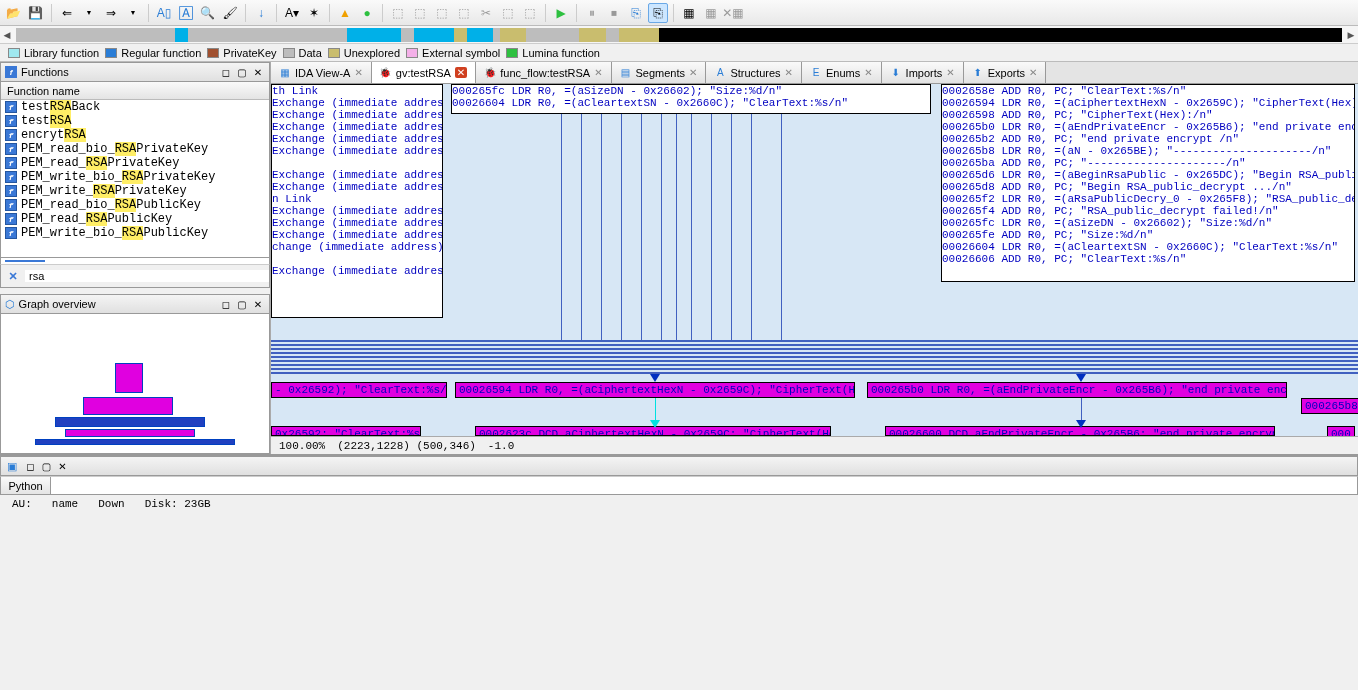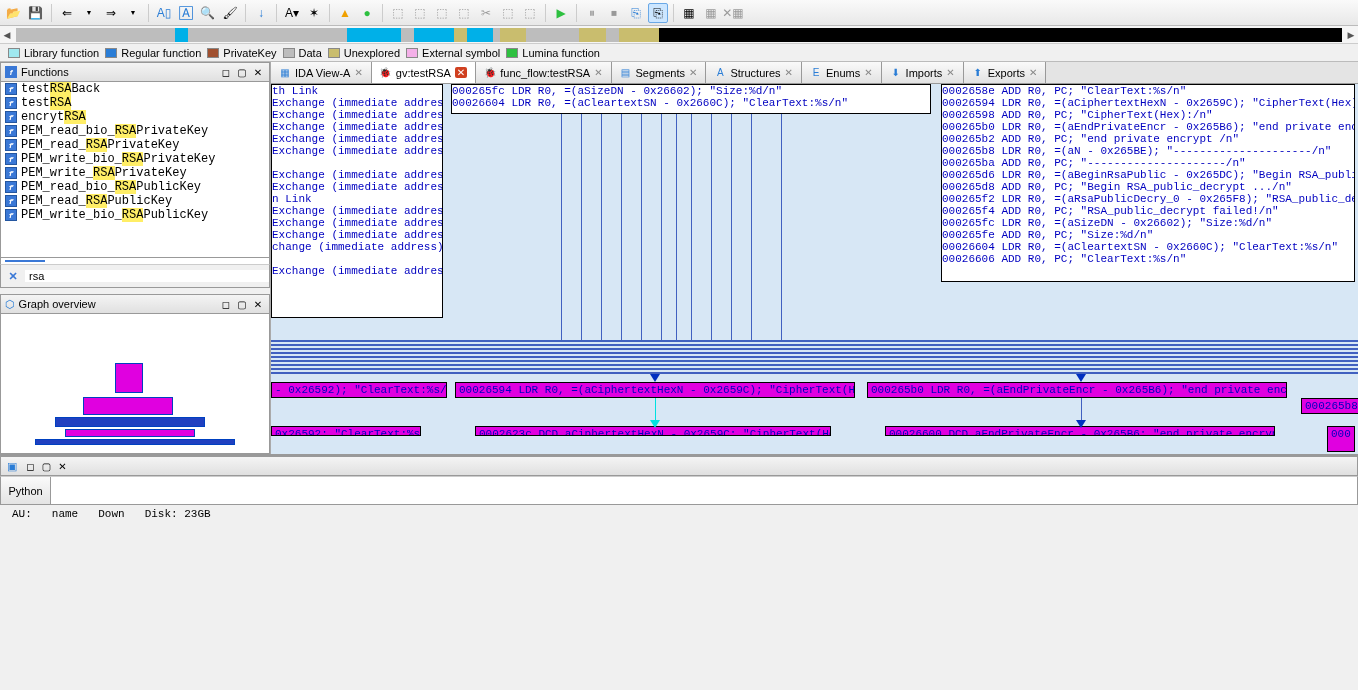--- a/index.html
+++ b/index.html
@@ -47,21 +47,21 @@
 .gstatus { height:18px; background:#f0f0f0; border-top:1px solid #aaa; display:flex; align-items:center; padding: 0 8px; font-family:"Courier New",monospace; gap: 12px; font-size:11px; }
 .garrow { position:absolute; width:0; height:0; border-left:5px solid transparent; border-right:5px solid transparent; border-top:8px solid #0030c0; }
 .garrow.cyan { border-top-color:#00e0e0; }
 .gline { position:absolute; background:#4060c0; }
 .hlines { position:absolute; left:0; right:0; height:36px; top:256px; }
 .hlines div { height:2px; background:#4060c0; margin-bottom:2px; }
 .output-area { border-top:2px solid #999; }
 .output-head { height:20px; background:linear-gradient(#f4f4f4,#e0e0e0); border:1px solid #999; display:flex; align-items:center; padding:0 6px; gap:6px; }
 .output-head .title { flex:1; }
 .output-body { height: 138px; background:#fff; border:1px solid #999; border-top:none; padding:4px 6px; font-family:"Courier New",monospace; font-size:12px; white-space:pre; }
-.py-row { height:29px; display:flex; align-items:stretch; border:1px solid #999; border-top:1px solid #ccc; }
+.py-row { height:19px; display:flex; align-items:stretch; border:1px solid #999; border-top:1px solid #ccc; }
 .py-btn { width: 50px; background:linear-gradient(#fafafa,#e4e4e4); border-right:1px solid #999; display:flex;align-items:center;justify-content:center; font-size:11px; cursor:pointer; }
 .py-in { flex:1; border:none; padding:0 4px; font-size:11px; outline:none; }
 .status-bar { height:18px; background:#f0f0f0; display:flex; align-items:center; font-family:"Courier New",monospace; font-size:11px; gap: 4px; padding: 0 4px; }
 .status-cell { padding: 0 8px; }
 .mnode { position:absolute; background:#e000e0; color:#0000c0; border:1px solid #000; font-family:"Courier New",monospace; font-size:11px; padding:1px 3px; white-space:nowrap; overflow:hidden; }
 </style>
 </head>
 <body>
 
 <div class="toolbar">
@@ -165,20 +165,21 @@
     <div class="panel-head">
       <span class="ico" style="width:12px;height:12px;background:#3a78d6;display:inline-flex;align-items:center;justify-content:center;color:#fff;font-size:8px;font-style:italic;font-weight:bold;">f</span>
       <span class="title">Functions</span>
       <div class="panel-icons">
         <div class="panel-icon">◻</div>
         <div class="panel-icon">▢</div>
         <div class="panel-icon">✕</div>
       </div>
     </div>
     <div class="func-list">
+      <div class="func-head">Function name</div>
       <div class="func-items" id="func-items">
           <div class="func-item">
             <span class="ico">f</span>
             <span>test<span class="hl">RSA</span>Back</span>
           </div>
           <div class="func-item">
             <span class="ico">f</span>
             <span>test<span class="hl">RSA</span></span>
           </div>
           <div class="func-item">
@@ -360,20 +361,25 @@
       <div class="mnode" style="left:0;top:342px;width:150px;height:10px;overflow:hidden;">0x26592; "ClearText:%s/n"</div>
       <div class="mnode" style="left:204px;top:342px;width:356px;height:10px;">0002623c DCD aCiphertextHexN - 0x2659C; "CipherText(Hex):/n"</div>
       <div class="mnode" style="left:614px;top:342px;width:390px;height:10px;">00026600 DCD aEndPrivateEncr - 0x265B6; "end private encrypt /n"</div>
       <div class="mnode" style="left:1056px;top:342px;width:28px;height:26px;">000</div>
 
       <div class="gline" style="left:384px;top:314px;width:1px;height:24px;background:#00e0e0;"></div>
       <div class="garrow cyan" style="left:379px;top:336px;"></div>
       <div class="gline" style="left:810px;top:314px;width:1px;height:24px;"></div>
       <div class="garrow" style="left:805px;top:336px;"></div>
     </div>
+    <div class="gstatus">
+      <span>100.00%</span>
+      <span>(2223,1228) (500,346)</span>
+      <span>-1.0</span>
+    </div>
   </div>
 </div>
 
 <div class="output-area">
   <div class="output-head">
     <span style="color:#2a7dd6;">▣</span>
     <div class="panel-icons">
       <div class="panel-icon">◻</div>
       <div class="panel-icon">▢</div>
       <div class="panel-icon">✕</div>

